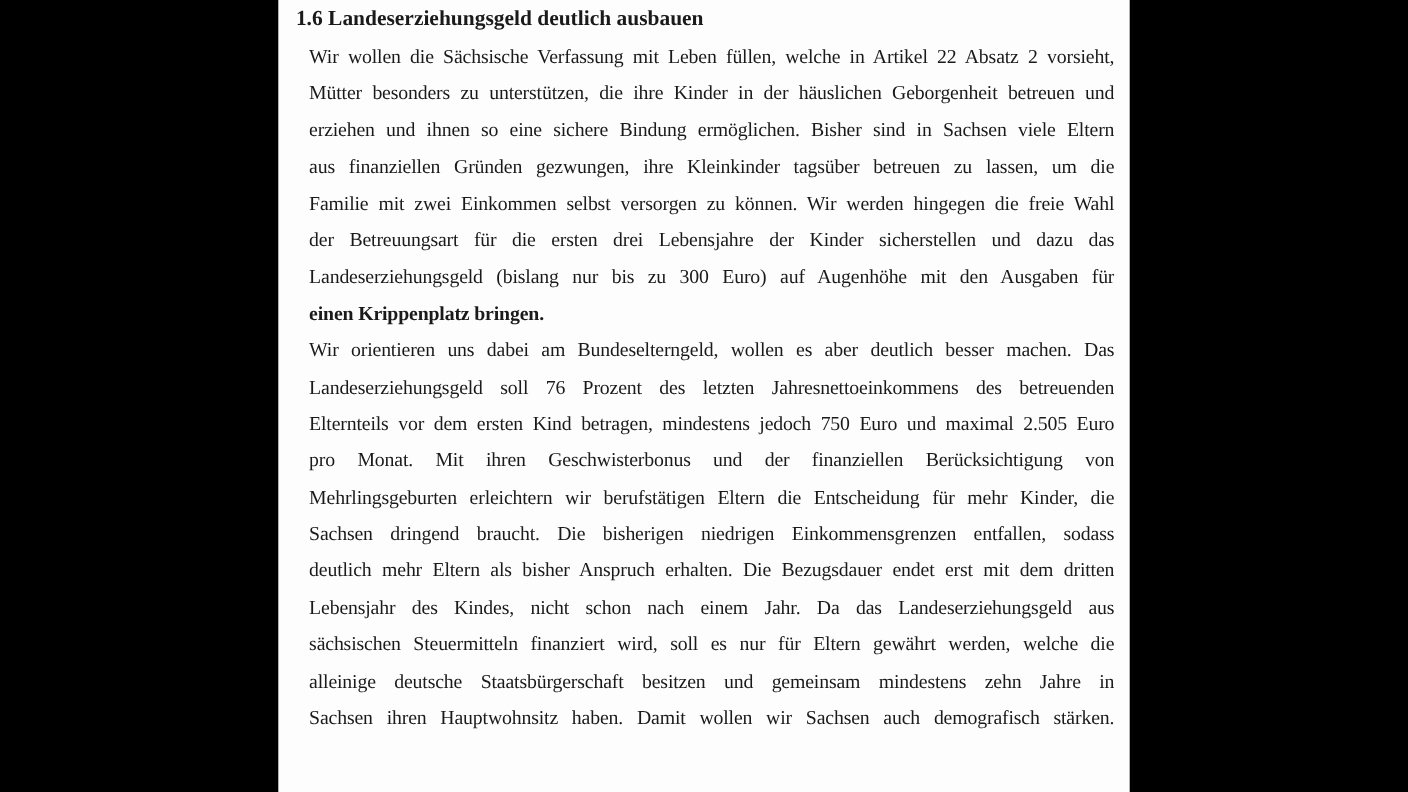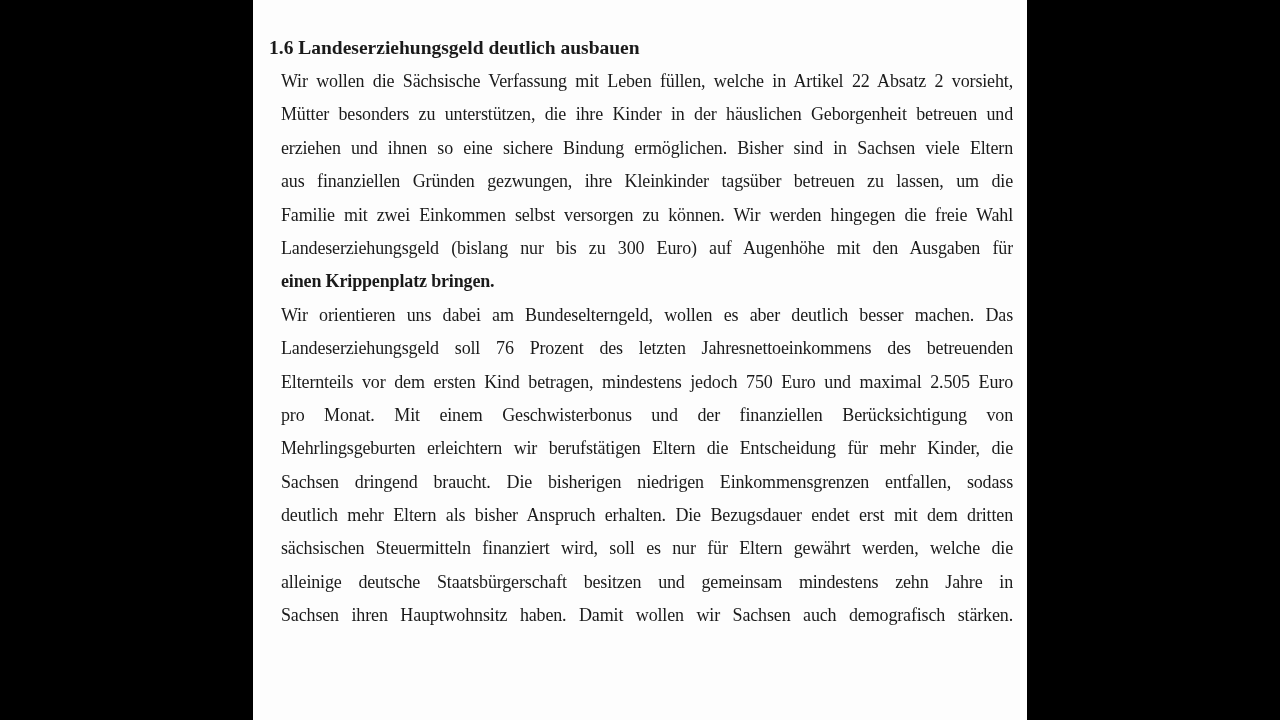--- a/index.html
+++ b/index.html
@@ -29,21 +29,20 @@
     color: var(--ink, #1a1a1a);
     font-family: "Liberation Serif", "DejaVu Serif", serif;
   }
   .heading {
     height: 33px;
     line-height: 31px;
     font-size: 19.5px;
     font-weight: bold;
     white-space: nowrap;
     overflow: hidden;
-    margin-top: 30px;
   }
   .ln {
     height: 33.4px;
     line-height: 33.4px;
     font-size: 18px;
     letter-spacing: -0.15px;
     text-align: justify;
     text-align-last: justify;
     overflow: hidden;
     white-space: normal;
@@ -62,32 +61,34 @@
     <div class="text-column">
 
       <div class="heading">1.6 Landeserziehungsgeld deutlich ausbauen</div>
 
       <div>
         <div class="ln">Wir wollen die Sächsische Verfassung mit Leben füllen, welche in Artikel 22 Absatz 2 vorsieht,</div>
         <div class="ln">Mütter besonders zu unterstützen, die ihre Kinder in der häuslichen Geborgenheit betreuen und</div>
         <div class="ln">erziehen und ihnen so eine sichere Bindung ermöglichen. Bisher sind in Sachsen viele Eltern</div>
         <div class="ln">aus finanziellen Gründen gezwungen, ihre Kleinkinder tagsüber betreuen zu lassen, um die</div>
         <div class="ln">Familie mit zwei Einkommen selbst versorgen zu können. Wir werden hingegen die freie Wahl</div>
+        <div class="ln">der Betreuungsart für die ersten drei Lebensjahre der Kinder sicherstellen und dazu das</div>
         <div class="ln">Landeserziehungsgeld (bislang nur bis zu 300 Euro) auf Augenhöhe mit den Ausgaben für</div>
         <div class="ln para-end">einen Krippenplatz bringen.</div>
       </div>
 
       <div>
         <div class="ln">Wir orientieren uns dabei am Bundeselterngeld, wollen es aber deutlich besser machen. Das</div>
         <div class="ln">Landeserziehungsgeld soll 76 Prozent des letzten Jahresnettoeinkommens des betreuenden</div>
         <div class="ln">Elternteils vor dem ersten Kind betragen, mindestens jedoch 750 Euro und maximal 2.505 Euro</div>
-        <div class="ln">pro Monat. Mit einem Geschwisterbonus und der finanziellen Berücksichtigung von</div>
+        <div class="ln">pro Monat. Mit ihren Geschwisterbonus und der finanziellen Berücksichtigung von</div>
         <div class="ln">Mehrlingsgeburten erleichtern wir berufstätigen Eltern die Entscheidung für mehr Kinder, die</div>
         <div class="ln">Sachsen dringend braucht. Die bisherigen niedrigen Einkommensgrenzen entfallen, sodass</div>
         <div class="ln">deutlich mehr Eltern als bisher Anspruch erhalten. Die Bezugsdauer endet erst mit dem dritten</div>
+        <div class="ln">Lebensjahr des Kindes, nicht schon nach einem Jahr. Da das Landeserziehungsgeld aus</div>
         <div class="ln">sächsischen Steuermitteln finanziert wird, soll es nur für Eltern gewährt werden, welche die</div>
         <div class="ln">alleinige deutsche Staatsbürgerschaft besitzen und gemeinsam mindestens zehn Jahre in</div>
         <div class="ln">Sachsen ihren Hauptwohnsitz haben. Damit wollen wir Sachsen auch demografisch stärken.</div>
       </div>
 
     </div>
   </div>
 </div>
 
 </body></html>

